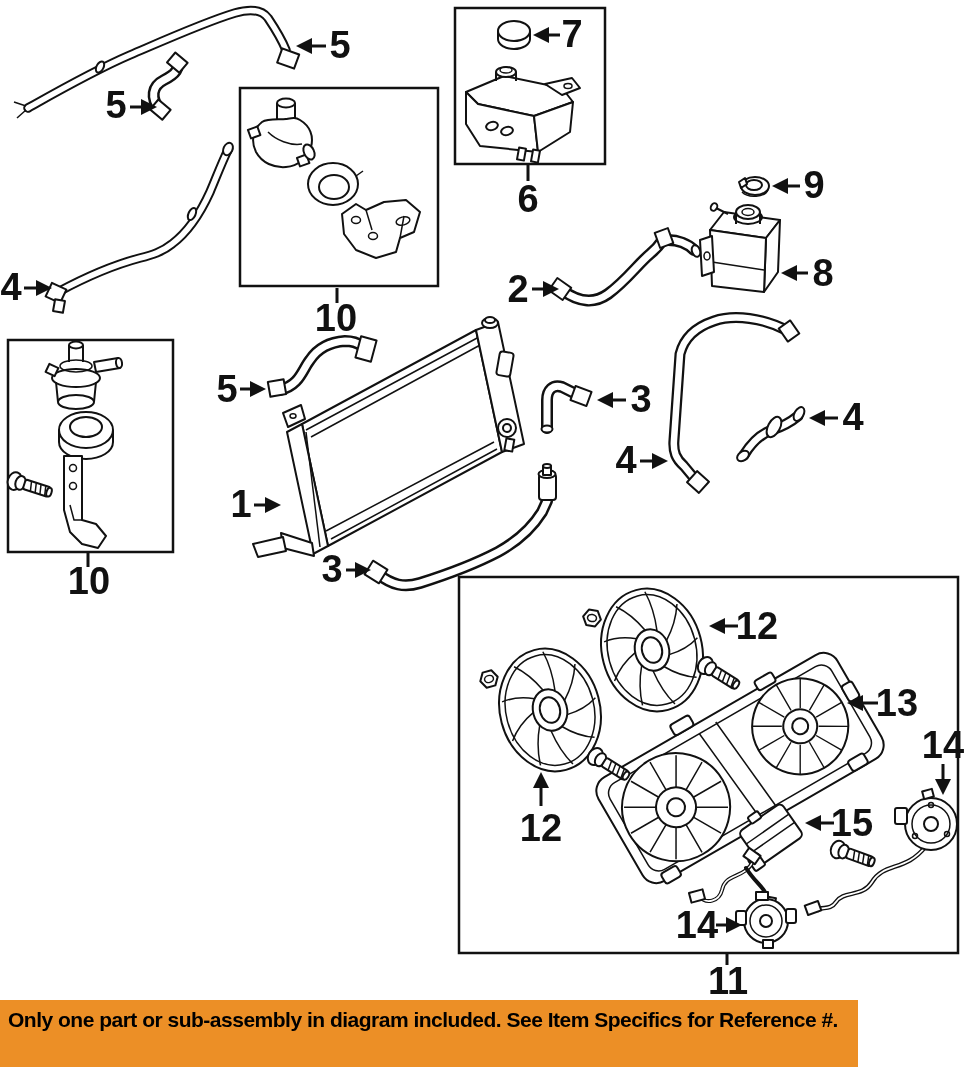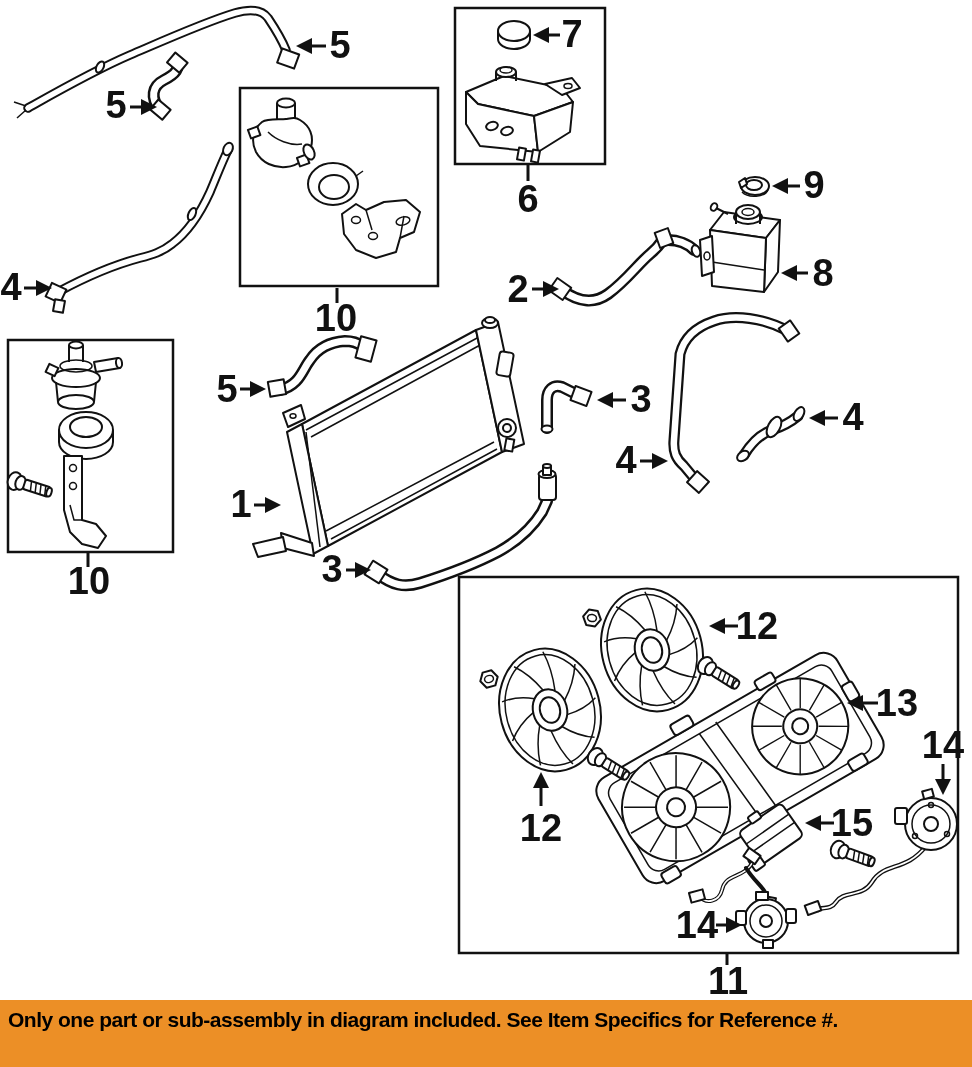--- a/index.html
+++ b/index.html
@@ -9,21 +9,21 @@
   text.callout{font-family:"Liberation Sans",sans-serif;font-weight:bold;font-size:38px;
                fill:#111;text-anchor:middle;}
   .ln{stroke:#111;fill:none;stroke-width:2;stroke-linejoin:round;}
   .thin{stroke:#111;fill:none;stroke-width:1.5;stroke-linejoin:round;}
   .fw{stroke:#111;fill:#ffffff;stroke-width:2;stroke-linejoin:round;}
   .box{stroke:#111;fill:none;stroke-width:2.5;}
   .cl{stroke:#111;stroke-width:3;}
   .arrow{fill:#111;stroke:none;}
   .tubeO{stroke:#111;fill:none;stroke-linecap:round;}
   .tubeI{stroke:#fff;fill:none;stroke-linecap:round;}
-  .banner{position:absolute;left:0;top:1000px;width:972px;height:67px;background:#EC8F26;
+  .banner{position:absolute;left:0;top:1000px;width:858px;height:67px;background:#EC8F26;
           color:#000;font-weight:bold;font-size:21px;letter-spacing:-0.5px;line-height:26px;
           padding:7px 0 0 8px;box-sizing:border-box;white-space:nowrap;overflow:hidden;}
 </style>
 </head>
 <body>
 
 <div class="screen">
 <svg width="972" height="1000" viewBox="0 0 972 1000">
   <defs>
     <g id="fanwheel">

